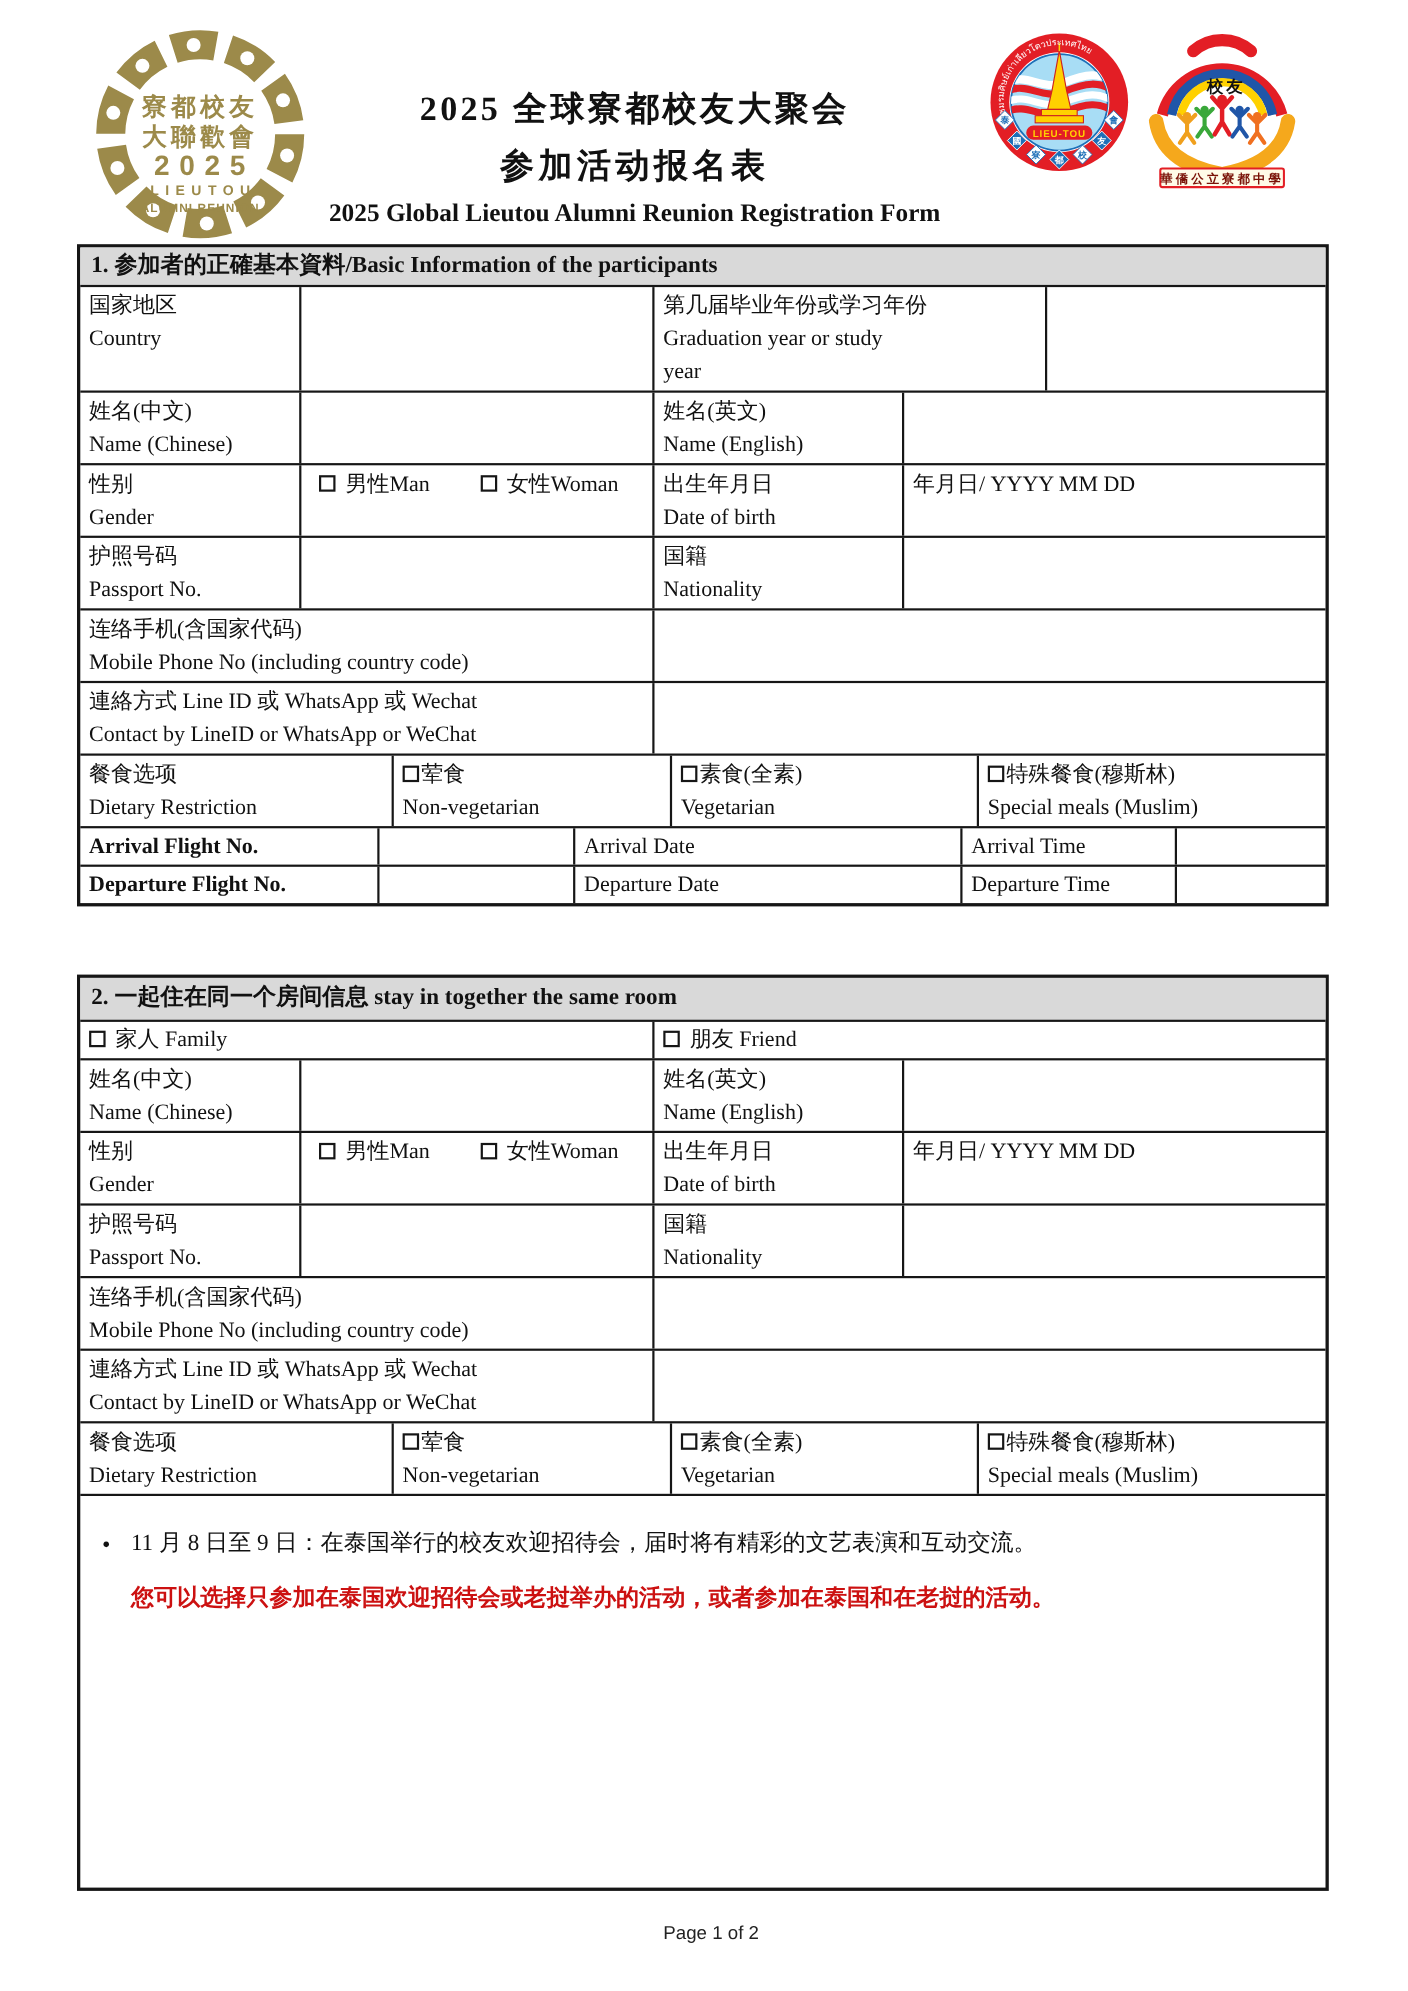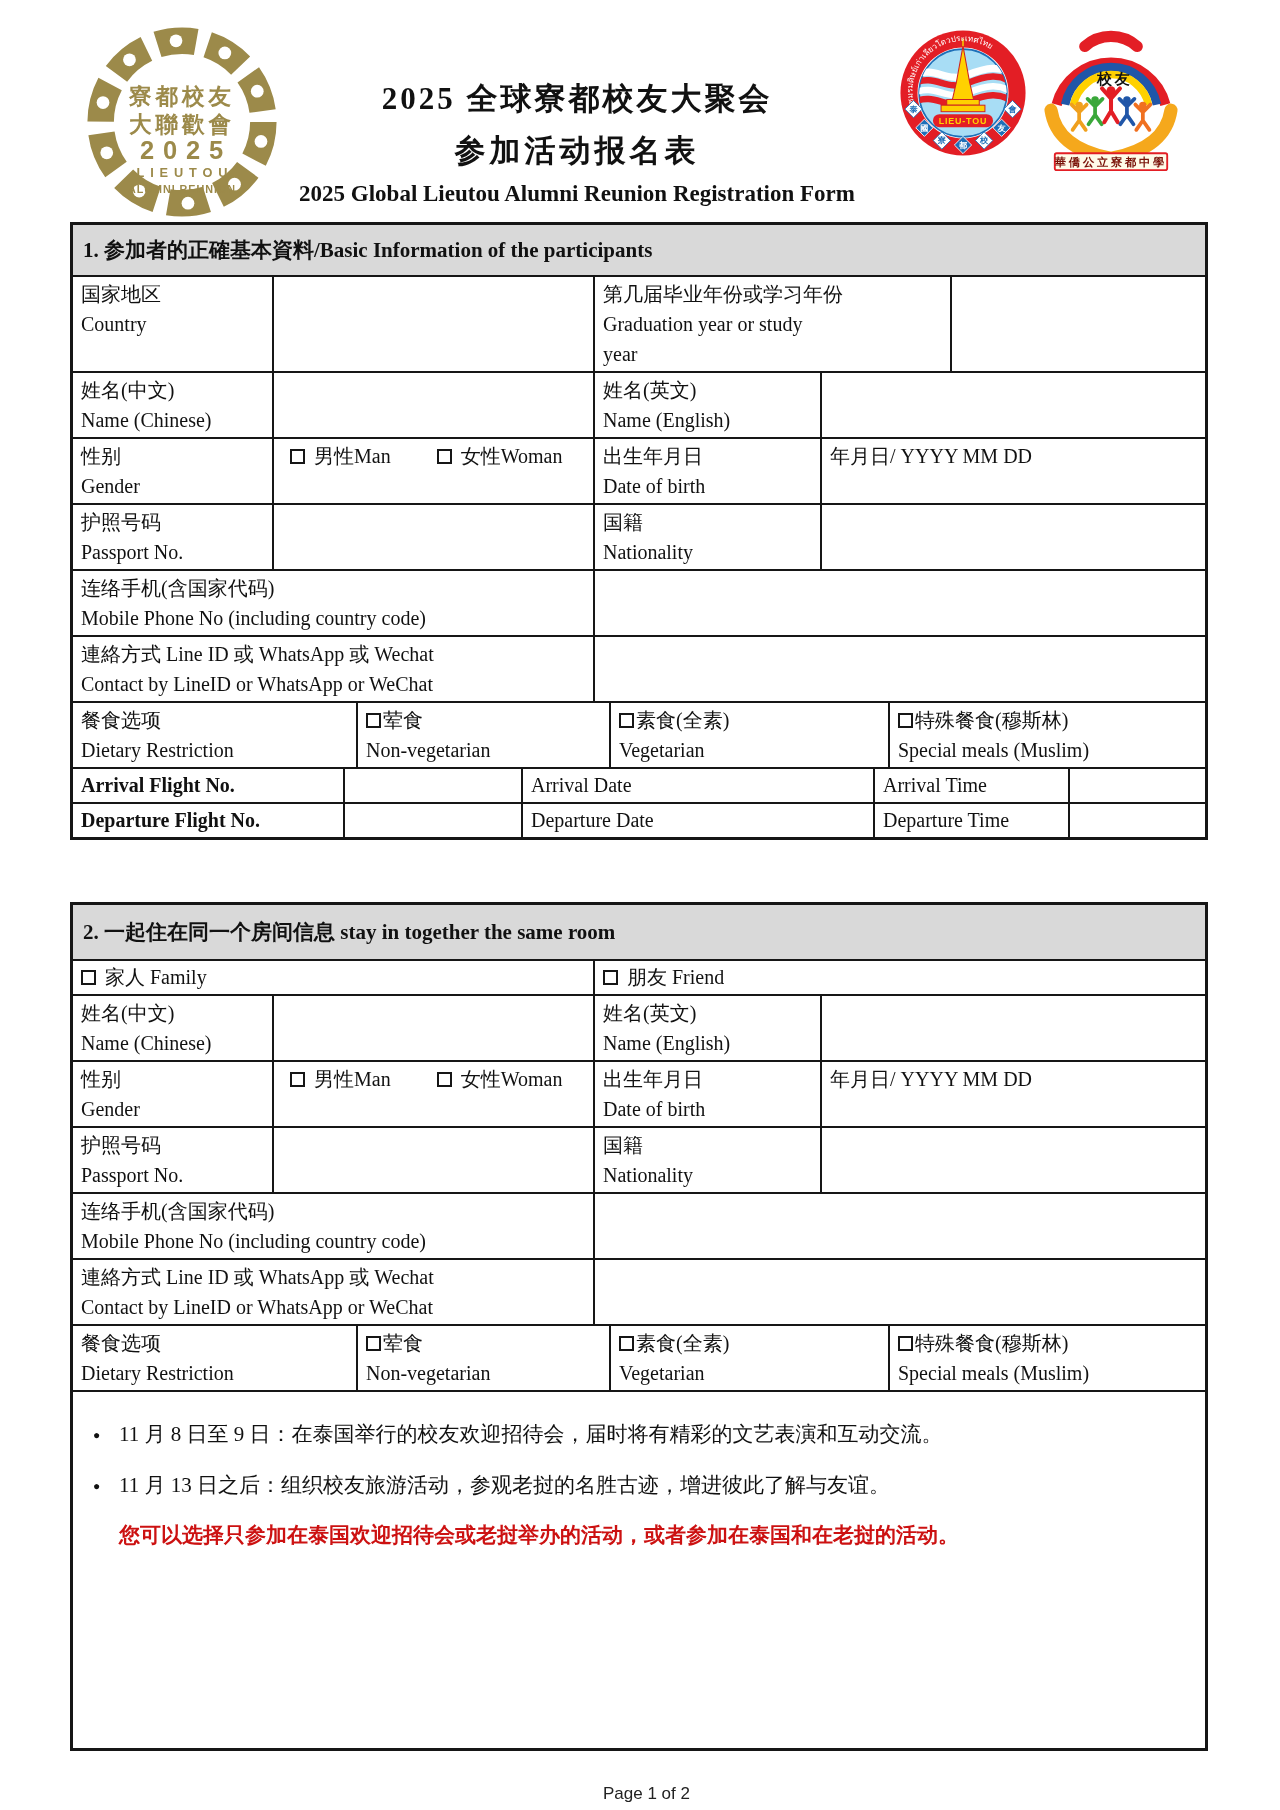--- a/index.html
+++ b/index.html
@@ -21,21 +21,21 @@
 
   
   .tbl { width:1138px; margin-left:70px; border:3px solid #161616; }
   .tbl2 { margin-top:62px; }
   .row { display:flex; border-top:2px solid #161616; align-items:stretch; }
   .row:first-child { border-top:none; }
   .cell { border-left:2px solid #161616; padding:2px 8px; overflow:hidden; }
   .cell:first-child { border-left:none; }
   .cell .l1, .cell .l2 { display:block; font-size:20px; line-height:30px; white-space:nowrap; }
   .sec-head { background:#d9d9d9; }
-  .sec-head .cell { font-size:21px; font-weight:bold; line-height:30px; padding:10px 10px; min-height:34px; }
+  .sec-head .cell { font-size:21px; font-weight:bold; line-height:30px; padding:0 10px; min-height:34px; }
   .h-country  .cell { min-height:90px; }
   .h-2line    .cell { min-height:62px; }
   .h-contact  .cell { min-height:60px; }
   .h-flight   .cell { min-height:33px; }
   .h-family   .cell { min-height:32px; }
   .w199 { flex:0 0 199px; } .w321 { flex:0 0 321px; } .w357 { flex:0 0 357px; }
   .w227 { flex:0 0 227px; } .w520 { flex:0 0 520px; } .w267 { flex:0 0 267px; }
   .w253 { flex:0 0 253px;margin-left:16px; } .w279 { flex:0 0 279px; } .w270 { flex:0 0 270px; }
   .w178 { flex:0 0 178px; } .w352 { flex:0 0 352px; } .w195 { flex:0 0 195px; }
   .grow { flex:1 1 auto; }
@@ -54,21 +54,21 @@
 
   
   .info { min-height:356px; padding:10px 18px 10px 14px; }
   .info .intro { font-size:21px; font-weight:bold; line-height:34px; margin:2px 0 10px 2px; }
   .info ul { list-style:none;margin-top:12px; }
   .info li { position:relative; padding-left:32px; font-size:21px; line-height:37px; margin:14px 0; }
   .info li::before { content:"●"; position:absolute; left:6px; top:1px; font-size:12px; }
   .info .red { font-weight:bold; font-size:21px; line-height:34px; margin:2px 0 0 32px; }
 
   
-  .footer { position:absolute; left:0; width:100%; top:1784px; text-align:center;
+  .footer { position:absolute; left:0; width:100%; top:1748px; text-align:center;
             font-family:"Liberation Sans","DejaVu Sans",sans-serif; font-size:17px; color:#222;padding-left:13px; }
 
   svg text { font-family:"Liberation Sans","DejaVu Sans",sans-serif; }
 </style>
 </head>
 <body>
 
 <div class="header">
 
   <svg class="logo-left" width="196" height="196" viewBox="0 0 200 200">
@@ -399,20 +399,19 @@
     <div class="cell grow">
       <span class="l1"><span class="cb tight"></span><span>特殊餐食(穆斯林)</span></span>
       <span class="l2">Special meals (Muslim)</span>
     </div>
   </div>
 
   <div class="row">
     <div class="cell grow info">
       <ul>
         <li><span>11 月 8 日至 9 日：在泰国举行的校友欢迎招待会，届时将有精彩的文艺表演和互动交流。</span></li>
-        <li><span>11 月 13 日之后：组织校友旅游活动，参观老挝的名胜古迹，增进彼此了解与友谊。</span></li>
       </ul>
       <p class="red" style="color: rgb(204, 17, 17);">您可以选择只参加在泰国欢迎招待会或老挝举办的活动，或者参加在泰国和在老挝的活动。</p>
     </div>
   </div>
 </div>
 
 <div class="footer">Page 1 of 2</div>
 
 </body></html>

